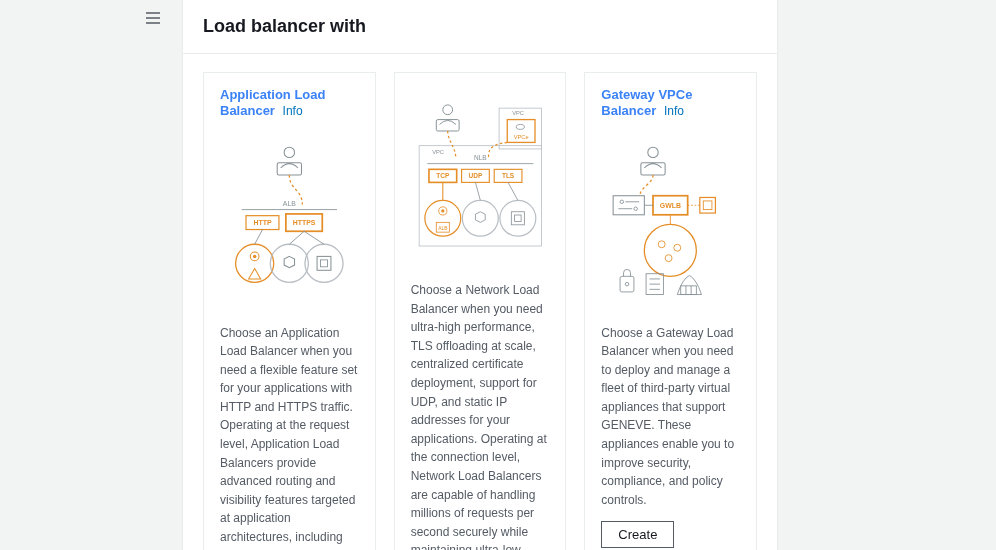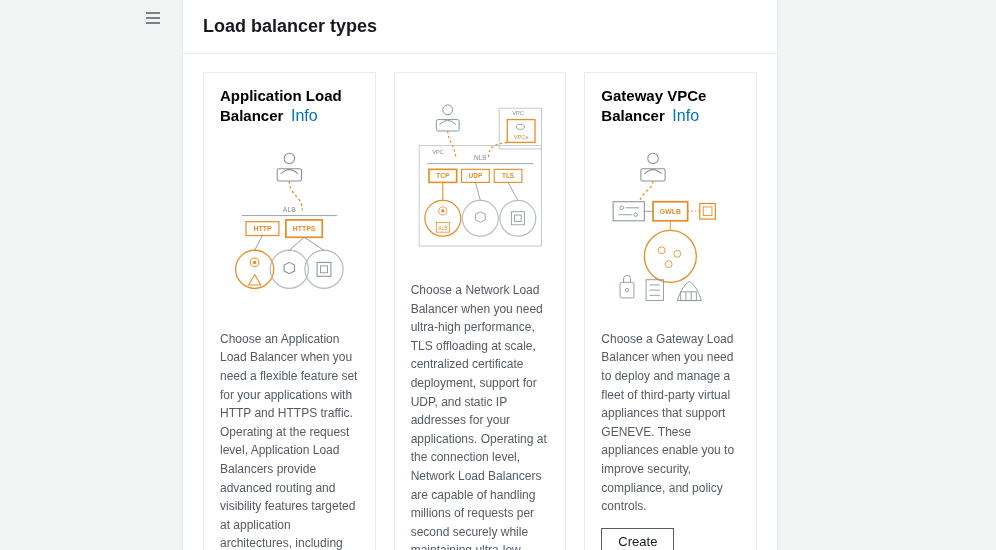--- a/index.html
+++ b/index.html
@@ -47,28 +47,28 @@
     }
     .card {
       flex: 1 1 0;
       border: 1px solid #eaeded;
       padding: 14px 16px 18px;
       background: #fff;
       display: flex;
       flex-direction: column;
     }
     .card h3 {
-      font-size: 15px;
+      font-size: 13px;
       font-weight: 700;
-      color: #000000;
+      color: #3b82f6;
       display: inline;
     }
     .info-link {
       color: #0073bb;
-      font-size: 16px;
+      font-size: 12px;
       font-weight: 400;
       cursor: pointer;
       margin-left: 4px;
       white-space: nowrap;
     }
     .card-title-row {
       margin-bottom: 10px;
       line-height: 1.25;
     }
     .diagram {
@@ -105,21 +105,21 @@
   <svg width="14" height="12" viewBox="0 0 14 12">
     <line x1="0" y1="1" x2="14" y2="1" stroke="#545b64" stroke-width="1.5"></line>
     <line x1="0" y1="6" x2="14" y2="6" stroke="#545b64" stroke-width="1.5"></line>
     <line x1="0" y1="11" x2="14" y2="11" stroke="#545b64" stroke-width="1.5"></line>
   </svg>
 </div>
 
 <div class="main">
   <div class="panel">
     <div class="panel-header">
-      <h2>Load balancer types</h2>
+      <h2>Load balancer with</h2>
     </div>
 
     <div class="cards">
 
       <div class="card">
         <div class="card-title-row">
           <h3>Application Load Balancer</h3>
           <span class="info-link">Info</span>
         </div>
         <div class="diagram">

